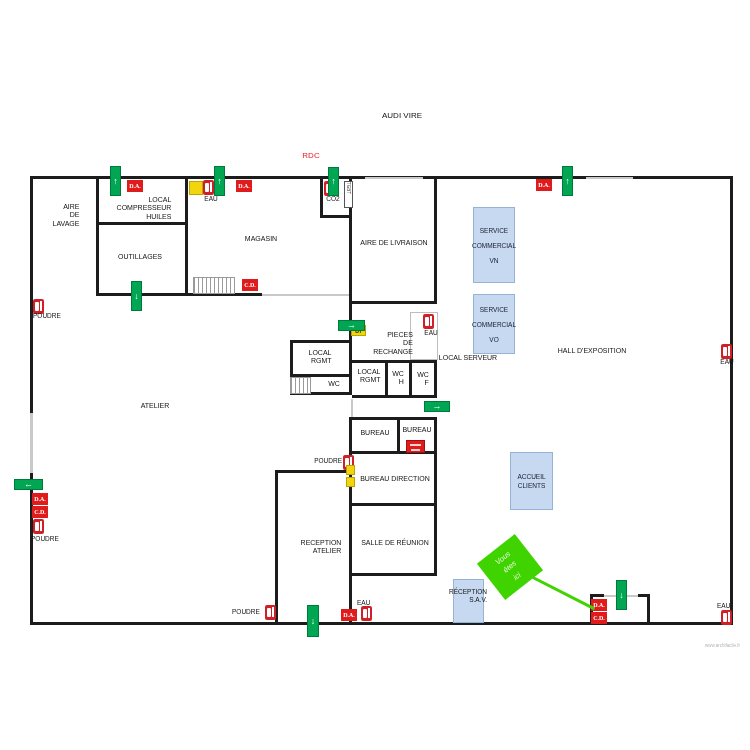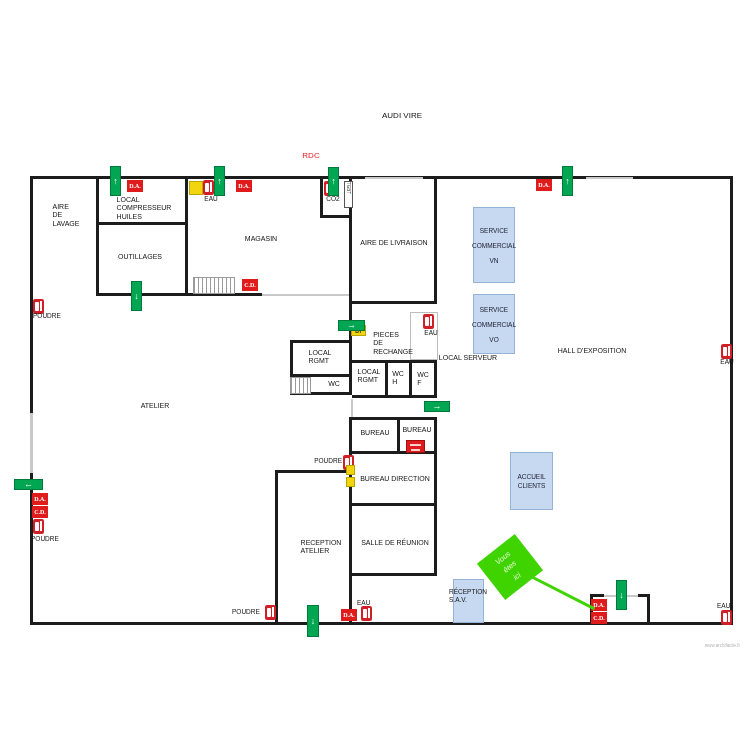--- a/index.html
+++ b/index.html
@@ -4,21 +4,21 @@
 <style>
   html,body{margin:0;padding:0;background:#fff;}
   .plan{position:relative;width:750px;height:750px;background:#fff;overflow:hidden;
         font-family:"Liberation Sans",sans-serif;color:#111;}
   .wall{position:absolute;background:#1c1c1c;}
   .gw{position:absolute;background:#c9c9c9;}
   .groom{position:absolute;border:1px solid #bdbdbd;background:transparent;}
   .stair{position:absolute;border:1px solid #9a9a9a;
          background:repeating-linear-gradient(90deg,#9a9a9a 0 1px,#fff 1px 4px);}
   .lbl{position:absolute;font-size:7px;line-height:1.18;white-space:pre-line;
-       text-align:left;transform:translateX(-50%);}
+       text-align:right;transform:translateX(-50%);}
   .lbl.la{transform:none;text-align:left;}
   .lbl.ra{transform:none;text-align:right;}
   .t8{font-size:8px;}
   .t65{font-size:6.5px;}
   .red{color:#e8191c;}
   .badge{position:absolute;width:16px;height:12px;background:#e01b1b;color:#fff;
          font-family:"Liberation Serif",serif;font-size:6px;font-weight:bold;
          display:flex;align-items:center;justify-content:center;letter-spacing:0;}
   .ext{position:absolute;width:11px;height:15px;background:#cf2028;border-radius:2px;}
   .ext::before{content:"";position:absolute;left:2px;top:3px;width:4px;height:9px;

